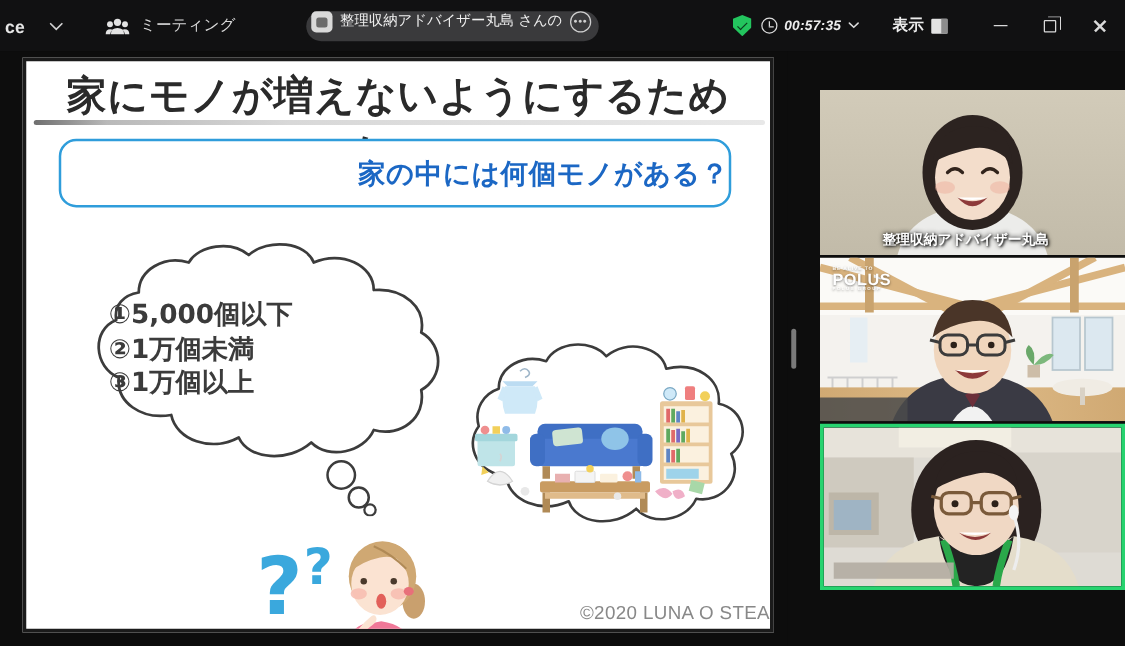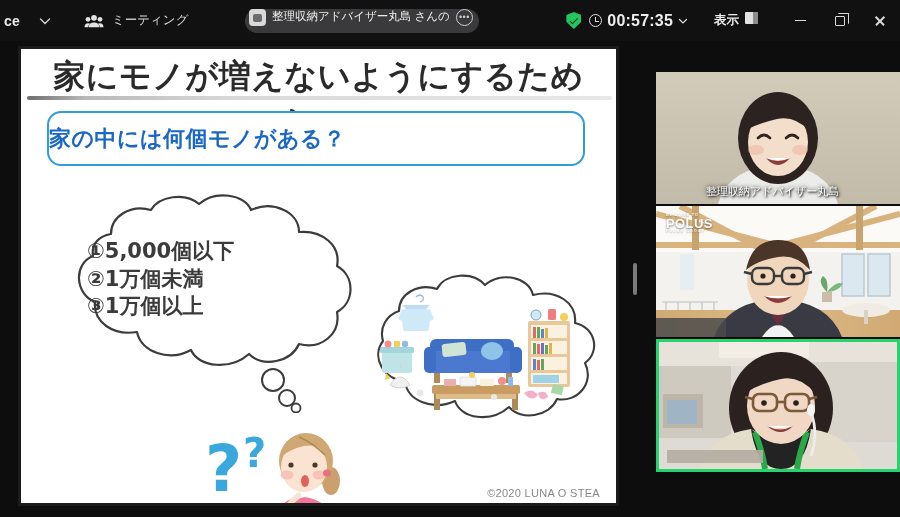--- a/index.html
+++ b/index.html
@@ -61,24 +61,24 @@
   .shield::after {
     content: ""; position: absolute; left: 3.4px; top: 6px;
     width: 7px; height: 3.4px;
     border-left: 1.6px solid #0b3d1d; border-bottom: 1.6px solid #0b3d1d;
     transform: rotate(-45deg);
   }
   .timer-group { display: flex; align-items: center; gap: 5px; }
   .clock-ico { width: 13px; height: 13px; border: 1.4px solid #dcdcdc; border-radius: 50%; position: relative; }
   .clock-ico::before { content:""; position:absolute; left:4.6px; top:2.2px; width:1.2px; height:4px; background:#dcdcdc; }
   .clock-ico::after { content:""; position:absolute; left:5px; top:5.6px; width:3.2px; height:1.2px; background:#dcdcdc; }
-  .timer-text { color: #ececec; font-size: 16px; font-weight: 700; letter-spacing: .2px; }
+  .timer-text { color: #ececec; font-size: 11px; font-weight: 700; letter-spacing: .2px; font-style: italic; }
   .timer-chev svg { width: 10px; height: 10px; }
 
-  .view-group { display: flex; gap: 6px; margin-left: 26px; }
+  .view-group { display: flex; align-items: center; gap: 6px; margin-left: 26px; }
   .view-label { color: #ececec; font-size: 12.5px; font-weight: 700; }
   .view-ico { width: 13px; height: 12px; background: #e2e2e2; border-radius: 1px; position: relative; }
   .view-ico::after { content:""; position:absolute; right:0; top:0; width:5px; height:12px; background:#8d8d8d; }
 
   .win-btns { display: flex; align-items: center; margin-left: 22px; }
   .win-btn { width: 40px; height: 41px; display: flex; align-items: center; justify-content: center; }
   .wb-min { width: 11px; height: 1.6px; background: #d9d9d9; }
   .wb-restore { width: 10px; height: 10px; border: 1.5px solid #d9d9d9; position: relative; border-radius: 1px; }
   .wb-restore::after {
     content:""; position:absolute; left:2px; top:-4px; width:10px; height:10px;
@@ -105,21 +105,21 @@
     font-family: "DejaVu Sans", "Liberation Sans", sans-serif;
   }
   .title-rule {
     position: absolute; left: 6px; top: 47px; width: 585px; height: 4px;
     background: linear-gradient(to right, #6f6f6f 0%, #b9b9b9 10%, #d8d8d8 35%, #e8e8e8 100%);
     border-radius: 2px;
   }
   .qbox {
     position: absolute; left: 26px; top: 62px; width: 538px; height: 55px;
     border: 2.5px solid #2f9ddb; border-radius: 14px; background: #fff;
-    display: flex; align-items: center; justify-content: flex-start;
+    display: flex; align-items: center; justify-content: flex-end;
   }
   .qbox-text {
     color: #1b67c4; font-size: 22px; font-weight: 700; letter-spacing: .5px;
     font-family: "DejaVu Sans", "Liberation Sans", sans-serif;
   }
 
   
   .cloud { position: absolute; left: 28px; top: 145px; width: 320px; height: 175px; }
   .cloud svg { width: 100%; height: 100%; overflow: visible; }
   .cloud-list {
@@ -135,42 +135,42 @@
 
   
   .cloud2 { position: absolute; left: 330px; top: 220px; width: 250px; height: 170px; }
   .cloud2 svg { width: 100%; height: 100%; }
 
   
   .girl { position: absolute; left: 182px; top: 372px; width: 170px; height: 110px; }
   .girl svg { width: 100%; height: 100%; }
 
   .copyright {
-    position: absolute; right: 16px; bottom: 4px;
-    color: #888; font-size: 11px; letter-spacing: .3px;
+    position: absolute; right: 0; bottom: 4px;
+    color: #888; font-size: 15px; letter-spacing: .3px;
     font-family: "Liberation Sans", sans-serif;
   }
 
   
   .splitter { position: absolute; left: 630px; top: 41px; width: 10px; height: 476px; background: #0d0d0d; }
   .splitter-grip {
     position: absolute; left: 3px; top: 50%; transform: translateY(-50%);
     width: 3.5px; height: 32px; background: #7a7a7a; border-radius: 2px;
   }
 
   
   .panel { position: absolute; left: 640px; top: 41px; width: 260px; height: 476px; background: #0d0d0d; }
   .tile { position: absolute; left: 16px; width: 244px; overflow: hidden; }
   .tile-1 { top: 31px; height: 132px; }
   .tile-2 { top: 165px; height: 131px; }
   .tile-3 { top: 298px; height: 133px; border: 3px solid #27d36f; }
   .tile svg { width: 100%; height: 100%; display: block; }
   .name-tag {
     position: absolute; left: 6px; bottom: 5px;
-    color: #fff; font-size: 11px; font-weight: 400;
+    color: #fff; font-size: 11px; font-weight: 700;
     text-shadow: 0 0 4px rgba(0,0,0,.95), 1px 1px 2px rgba(0,0,0,.95);
     white-space: nowrap;
     padding-left: 44px;
   }
   .polus-logo {
     position: absolute; left: 10px; top: 7px;
     color: #fff; font-weight: 700; line-height: 1;
     text-shadow: 0 1px 2px rgba(0,0,0,.5);
   }
   .polus-sm { font-size: 4px; letter-spacing: .7px; display: block; opacity: .9; }

